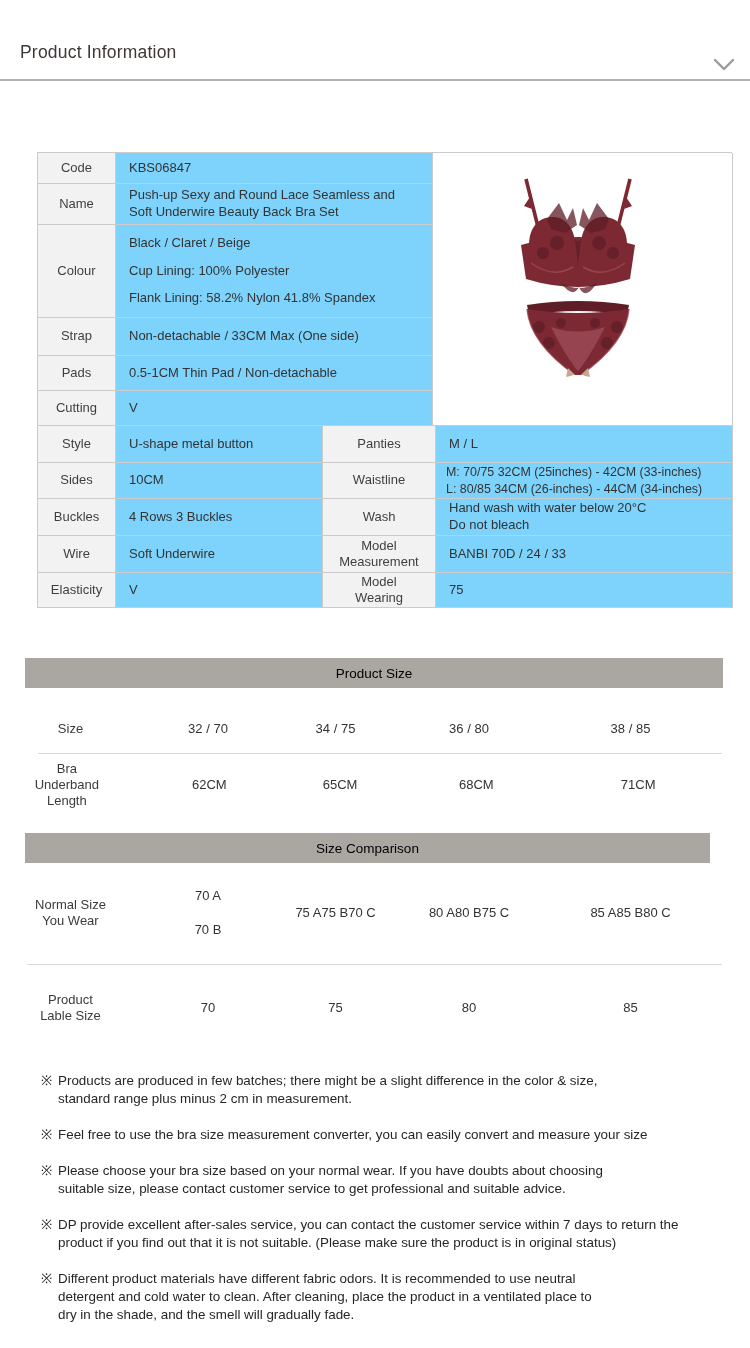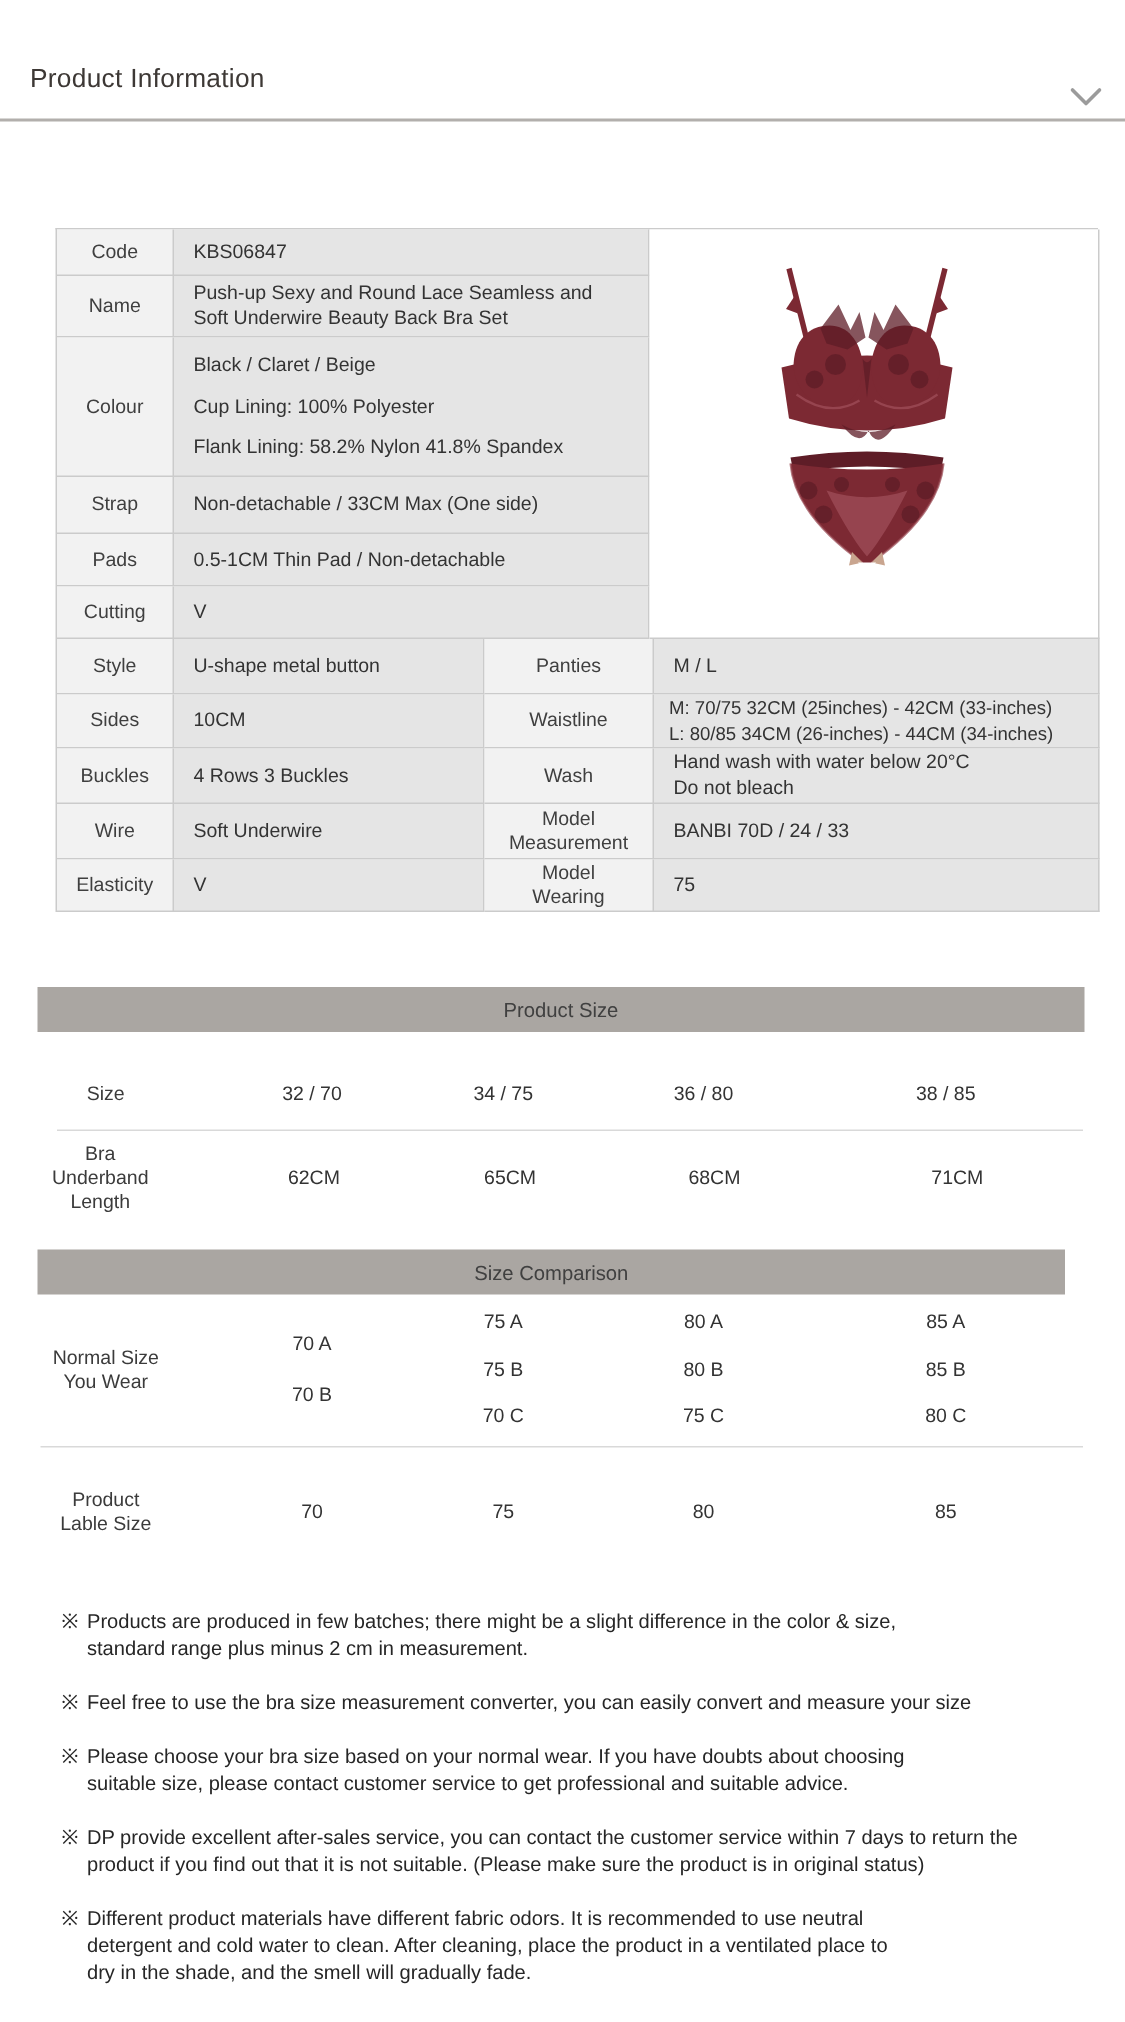--- a/index.html
+++ b/index.html
@@ -24,49 +24,49 @@
   .spec-table {
     position:absolute; left:27px; top:152px; width:695px;
     border-left:1px solid #cbcbcb; border-top:1px solid #cbcbcb;
     font-size:13px;
     margin-left:10px;
   }
   .spec-top { display:grid; grid-template-columns:78px 317px 300px; grid-template-rows:31px 41px 93px 38px 35px 35px; }
   .spec-bottom { display:grid; grid-template-columns:78px 207px 113px 297px; grid-template-rows:37px 36px 37px 37px 35px; }
   .cell { border-right:1px solid #cbcbcb; border-bottom:1px solid #cbcbcb; display:flex; align-items:center; }
   .lbl { background:#f2f2f2; justify-content:center; text-align:center; color:#3f3f3f; line-height:1.25; }
-  .val { background:#e5e5e5; padding-left:13px; line-height:1.3; }
+  .val { background:#7dd3fc; padding-left:13px; line-height:1.3; }
   .val-col { flex-direction:column; align-items:flex-start; justify-content:center; gap:11px; }
   .small { font-size:12.4px; padding-left:10px; }
   .img-cell { grid-column:3; grid-row:1 / span 6; position:relative; background:#fff; }
   .img-cell svg { position:absolute; left:80px; top:22px; }
 
   
   .band {
     position:absolute; left:25px; height:30px; background:#aaa6a2;
     display:flex; align-items:center; justify-content:center;
-    font-size:13.5px; color:#404040;
+    font-size:13.5px; color:#000000;
   }
   .band-size { top:658px; width:698px; }
   .band-comp { top:833px; width:685px; }
 
   .cols { position:absolute; left:27px; width:695px; display:flex; }
   .c0 { width:117px; } .c1 { width:128px; } .c2 { width:127px; } .c3 { width:140px; } .c4 { width:183px; }
   .cc { display:flex; align-items:center; justify-content:center; text-align:center; font-size:13px; line-height:16px; color:#333; }
   .c0.cc { padding-right:30px; color:#3b3b3b; }
 
   .row-size { top:713px; height:32px; }
   .row-underband { top:763px; height:44px;gap:14px; }
   .sep { position:absolute; height:1px; background:#d9d9d9; }
   .sep1 { top:753px; left:38px; width:684px; }
   .sep2 { top:964px; left:27px; width:695px; }
 
   .row-comp { top:870px; height:85px; }
   .stack2 { flex-direction:column; gap:18px; }
-  .stack3 { flex-direction:column; justify-content:space-between; padding:3px 0; }
+  .stack3 { flex-direction:row; justify-content:center; padding:3px 0; }
   .row-lable { top:984px; height:48px; }
 
   
   .notes { position:absolute; left:41px; top:1072px; width:675px; }
   .note { display:flex; margin-bottom:18px; font-size:13.4px; line-height:1.34; color:#262626; }
   .note .mark { width:17px; flex:none; }
   .note .txt { flex:1; }
 </style>
 </head>
 <body>

